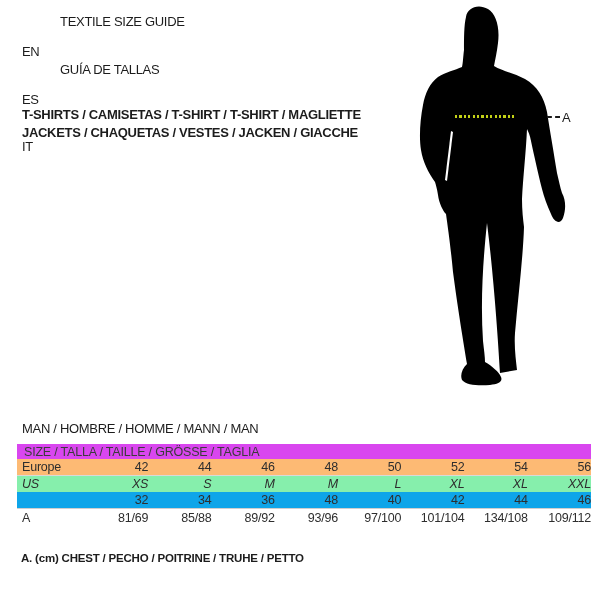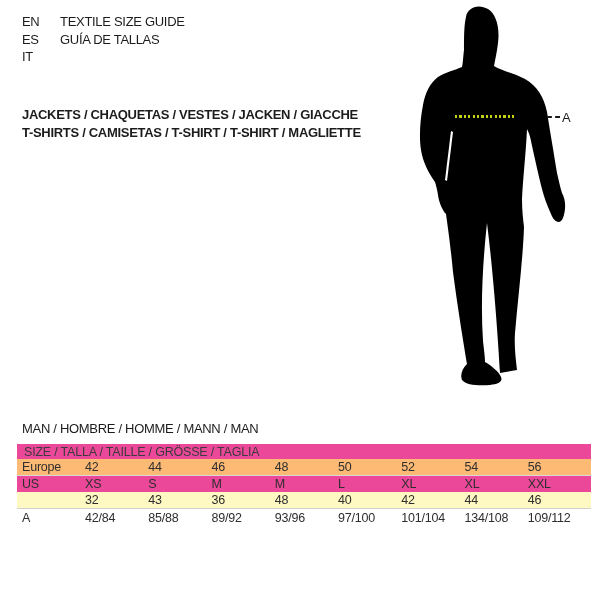--- a/index.html
+++ b/index.html
@@ -4,45 +4,45 @@
 <style>
   html,body{margin:0;padding:0;background:#fff;}
   .canvas{
     position:relative;width:600px;height:600px;background:#fff;overflow:hidden;
     font-family:"Liberation Sans","DejaVu Sans",sans-serif;color:#1c1c1c;
     -webkit-font-smoothing:antialiased;
   }
   
   .lang-block{position:absolute;left:22px;top:13px;font-size:13px;line-height:17.6px;letter-spacing:-0.3px;}
   .lang-row{display:flex;}
-  .lang-code{width:38px;flex:0 0 38px;}
+  .lang-code{width:38px;flex:0 0 38px;margin-top:30px;}
   
   .product-block{position:absolute;left:22px;top:106px;font-size:13px;font-weight:bold;line-height:18px;letter-spacing:-0.3px;}
   
   .figure-svg{position:absolute;left:410px;top:0;}
   .chest-dash-yellow{
     position:absolute;left:455px;top:115px;width:60px;height:3px;
     background:repeating-linear-gradient(to right,var(--dash,#c3d117) 0 2.2px,transparent 2.2px 4.4px);
   }
   .chest-dash-black{position:absolute;left:547px;top:116px;width:13px;height:0;border-top:2px dashed #1a1a1a;}
   .chest-label-a{position:absolute;left:562px;top:110px;font-size:13px;letter-spacing:-0.2px;}
   
   .man-heading{position:absolute;left:22px;top:421px;font-size:13px;font-weight:normal;letter-spacing:-0.3px;}
   
   .size-table{
     position:absolute;left:17px;top:444px;width:574px;
     border-collapse:collapse;table-layout:fixed;
     font-size:12.5px;color:#2e2e2e;letter-spacing:-0.2px;
   }
-  .size-table td{padding:0;height:16px;text-align:left;vertical-align:middle;}
-  .size-table .hdr td{background:#ec4899;text-align:left;padding-left:7px;height:15px;color:#3b3b3b;}
+  .size-table td{padding:0;height:16px;text-align:right;vertical-align:middle;}
+  .size-table .hdr td{background:#d946ef;text-align:left;padding-left:7px;height:15px;color:#3b3b3b;}
   .size-table td.rowlabel{text-align:left;padding-left:5px;}
   .row-europe td{background:#fdba74;border-bottom:1px solid #d9d9d9;}
-  .row-us td{background:#ec4899;}
-  .row-num td{background:#fef9c3;border-bottom:1px solid #cfcfcf;}
+  .row-us td{background:#86efac;font-style:italic;}
+  .row-num td{background:#0ea5e9;border-bottom:1px solid #cfcfcf;}
   .row-a td{background:#ffffff;height:17px;}
   
   .footnote{position:absolute;left:21px;top:552px;font-size:11.5px;font-weight:bold;letter-spacing:-0.2px;}
 </style>
 </head>
 <body>
 
 <div class="canvas">
 
   <div class="lang-block">
@@ -53,22 +53,22 @@
     <div class="lang-row">
       <span class="lang-code">ES</span>
       <span class="lang-label">GUÍA DE TALLAS</span>
     </div>
     <div class="lang-row">
       <span class="lang-code">IT</span>
     </div>
   </div>
 
   <div class="product-block">
+    <div>T-SHIRTS / CAMISETAS / T-SHIRT / T-SHIRT / MAGLIETTE</div>
     <div>JACKETS / CHAQUETAS / VESTES / JACKEN / GIACCHE</div>
-    <div>T-SHIRTS / CAMISETAS / T-SHIRT / T-SHIRT / MAGLIETTE</div>
   </div>
 
   <svg class="figure-svg" width="190" height="400" viewBox="0 0 190 400" aria-hidden="true">
     <path fill="#000000" d="M56,17 C57,8 68,3 78,9 C86,14 90,27 88,43 C87,52 85,60 84,66
       C92,71 104,73 115,79 C127,86 134,97 137,112 C140,131 144,154 147,173
       C149,181 150,187 152,193 C156,200 156,210 153,218 C150,225 144,222 141,214
       C137,205 134,197 132,189 C128,173 124,155 121,141 C120,135 118,131 117,129
       C116,152 113,178 112,199 C112,210 113,219 114,227 C113,258 108,298 105,333
       C104,347 106,360 107,370 L90,373 C88,337 84,284 79,240 L77,223
       C74,251 70,297 73,341 C74,350 75,357 75,362 C82,366 89,372 91,377
@@ -120,36 +120,37 @@
         <td>M</td>
         <td>M</td>
         <td>L</td>
         <td>XL</td>
         <td>XL</td>
         <td>XXL</td>
       </tr>
       <tr class="row-num">
         <td class="rowlabel"></td>
         <td>32</td>
-        <td>43</td>
+        <td>34</td>
         <td>36</td>
         <td>48</td>
         <td>40</td>
         <td>42</td>
         <td>44</td>
         <td>46</td>
       </tr>
       <tr class="row-a">
         <td class="rowlabel">A</td>
-        <td>42/84</td>
+        <td>81/69</td>
         <td>85/88</td>
         <td>89/92</td>
         <td>93/96</td>
         <td>97/100</td>
         <td>101/104</td>
         <td>134/108</td>
         <td>109/112</td>
       </tr>
     </tbody>
   </table>
 
+  <div class="footnote">A. (cm) CHEST / PECHO / POITRINE / TRUHE / PETTO</div>
 
 </div>
 
 </body></html>

